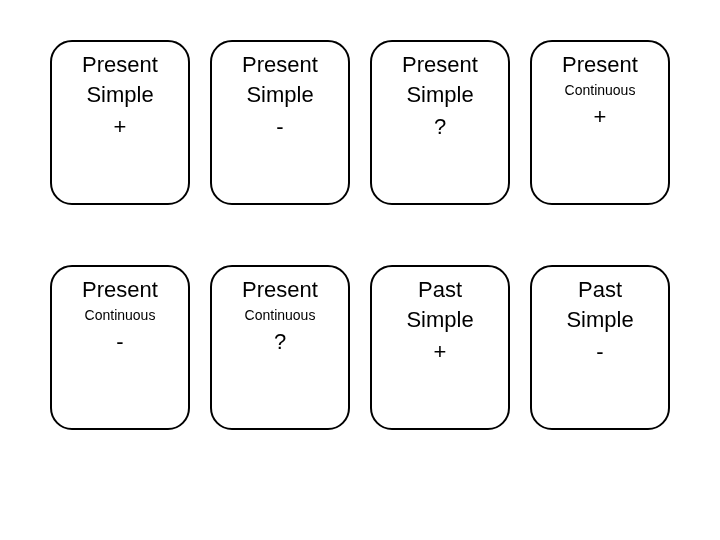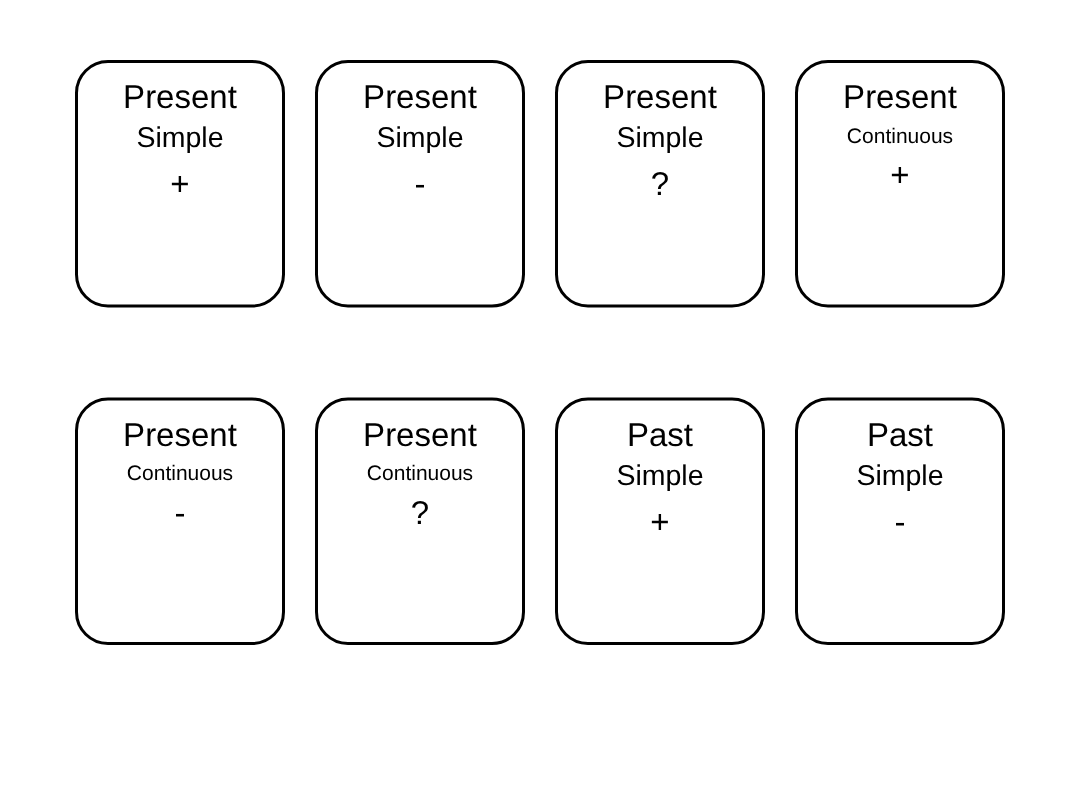--- a/index.html
+++ b/index.html
@@ -29,21 +29,21 @@
       background: #fff;
       padding: 10px 2px;
       text-align: center;
     }
     .line1 {
       font-size: 22px;
       color: #000;
       margin-bottom: 4px;
     }
     .line2 {
-      font-size: 19px;
+      font-size: 22px;
       color: #000;
       margin-bottom: 6px;
     }
     .line2.small {
       font-size: 14px;
     }
     .sym {
       font-size: 22px;
       color: #000;
     }

